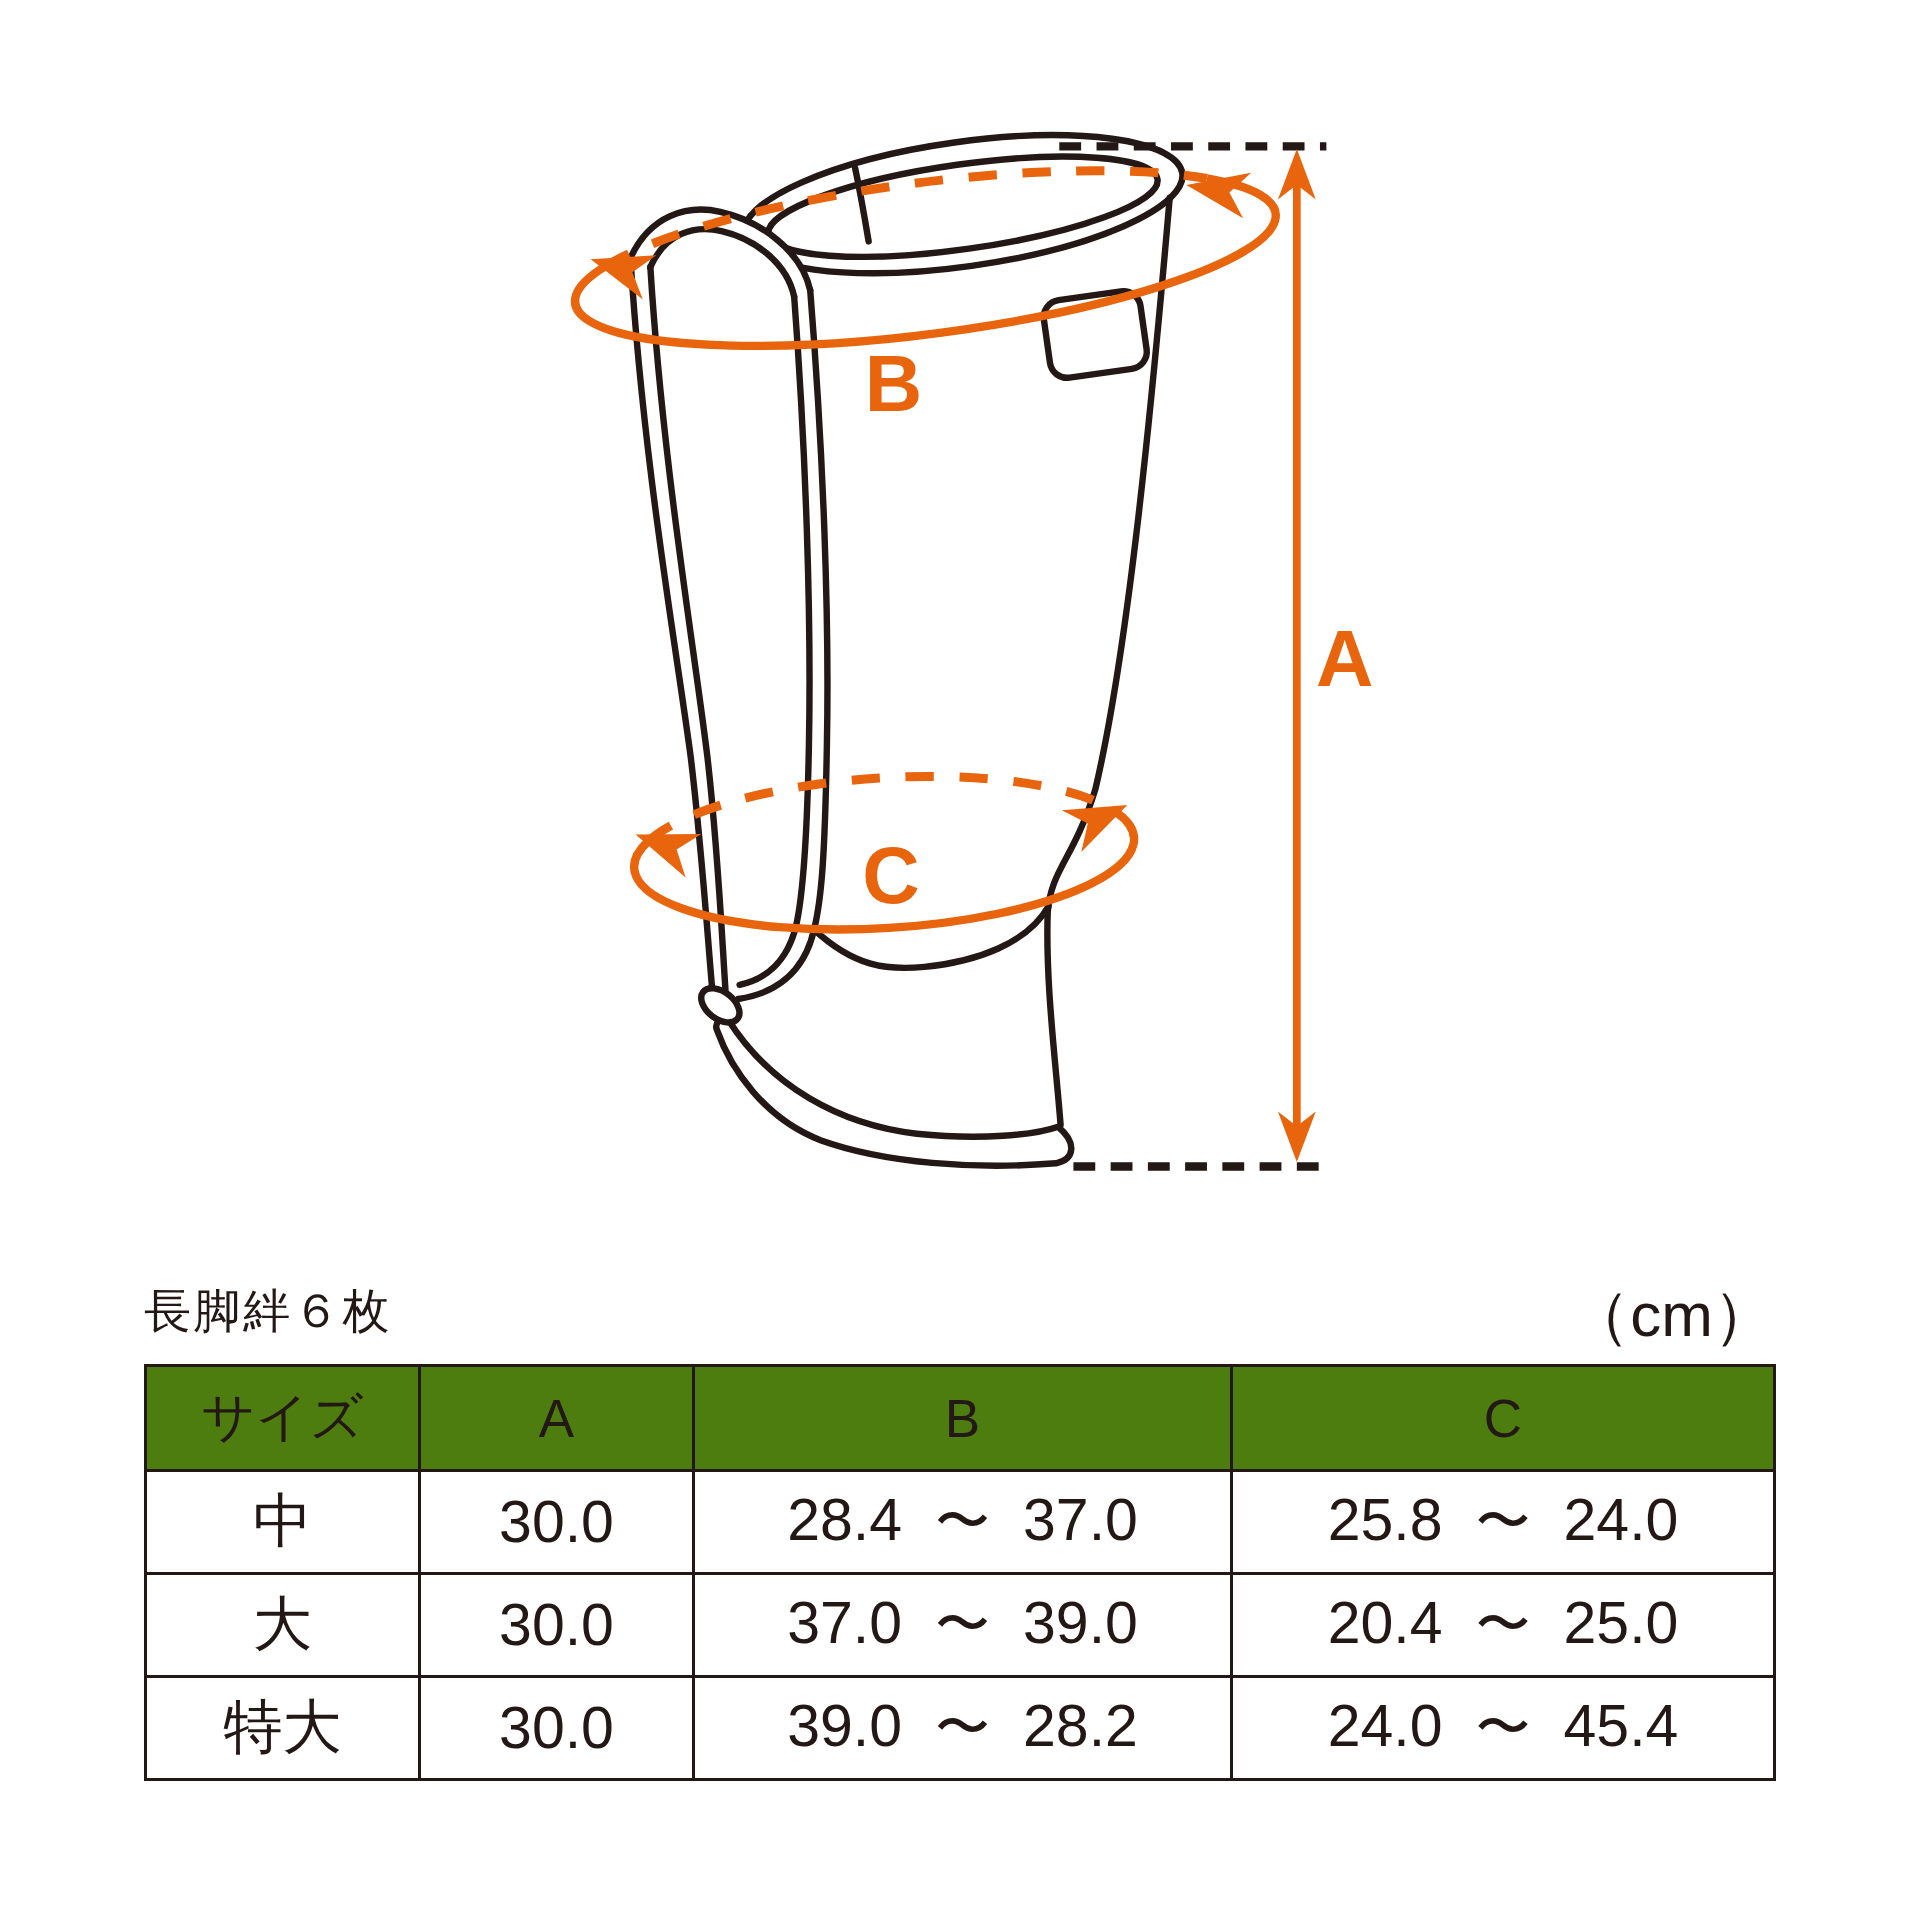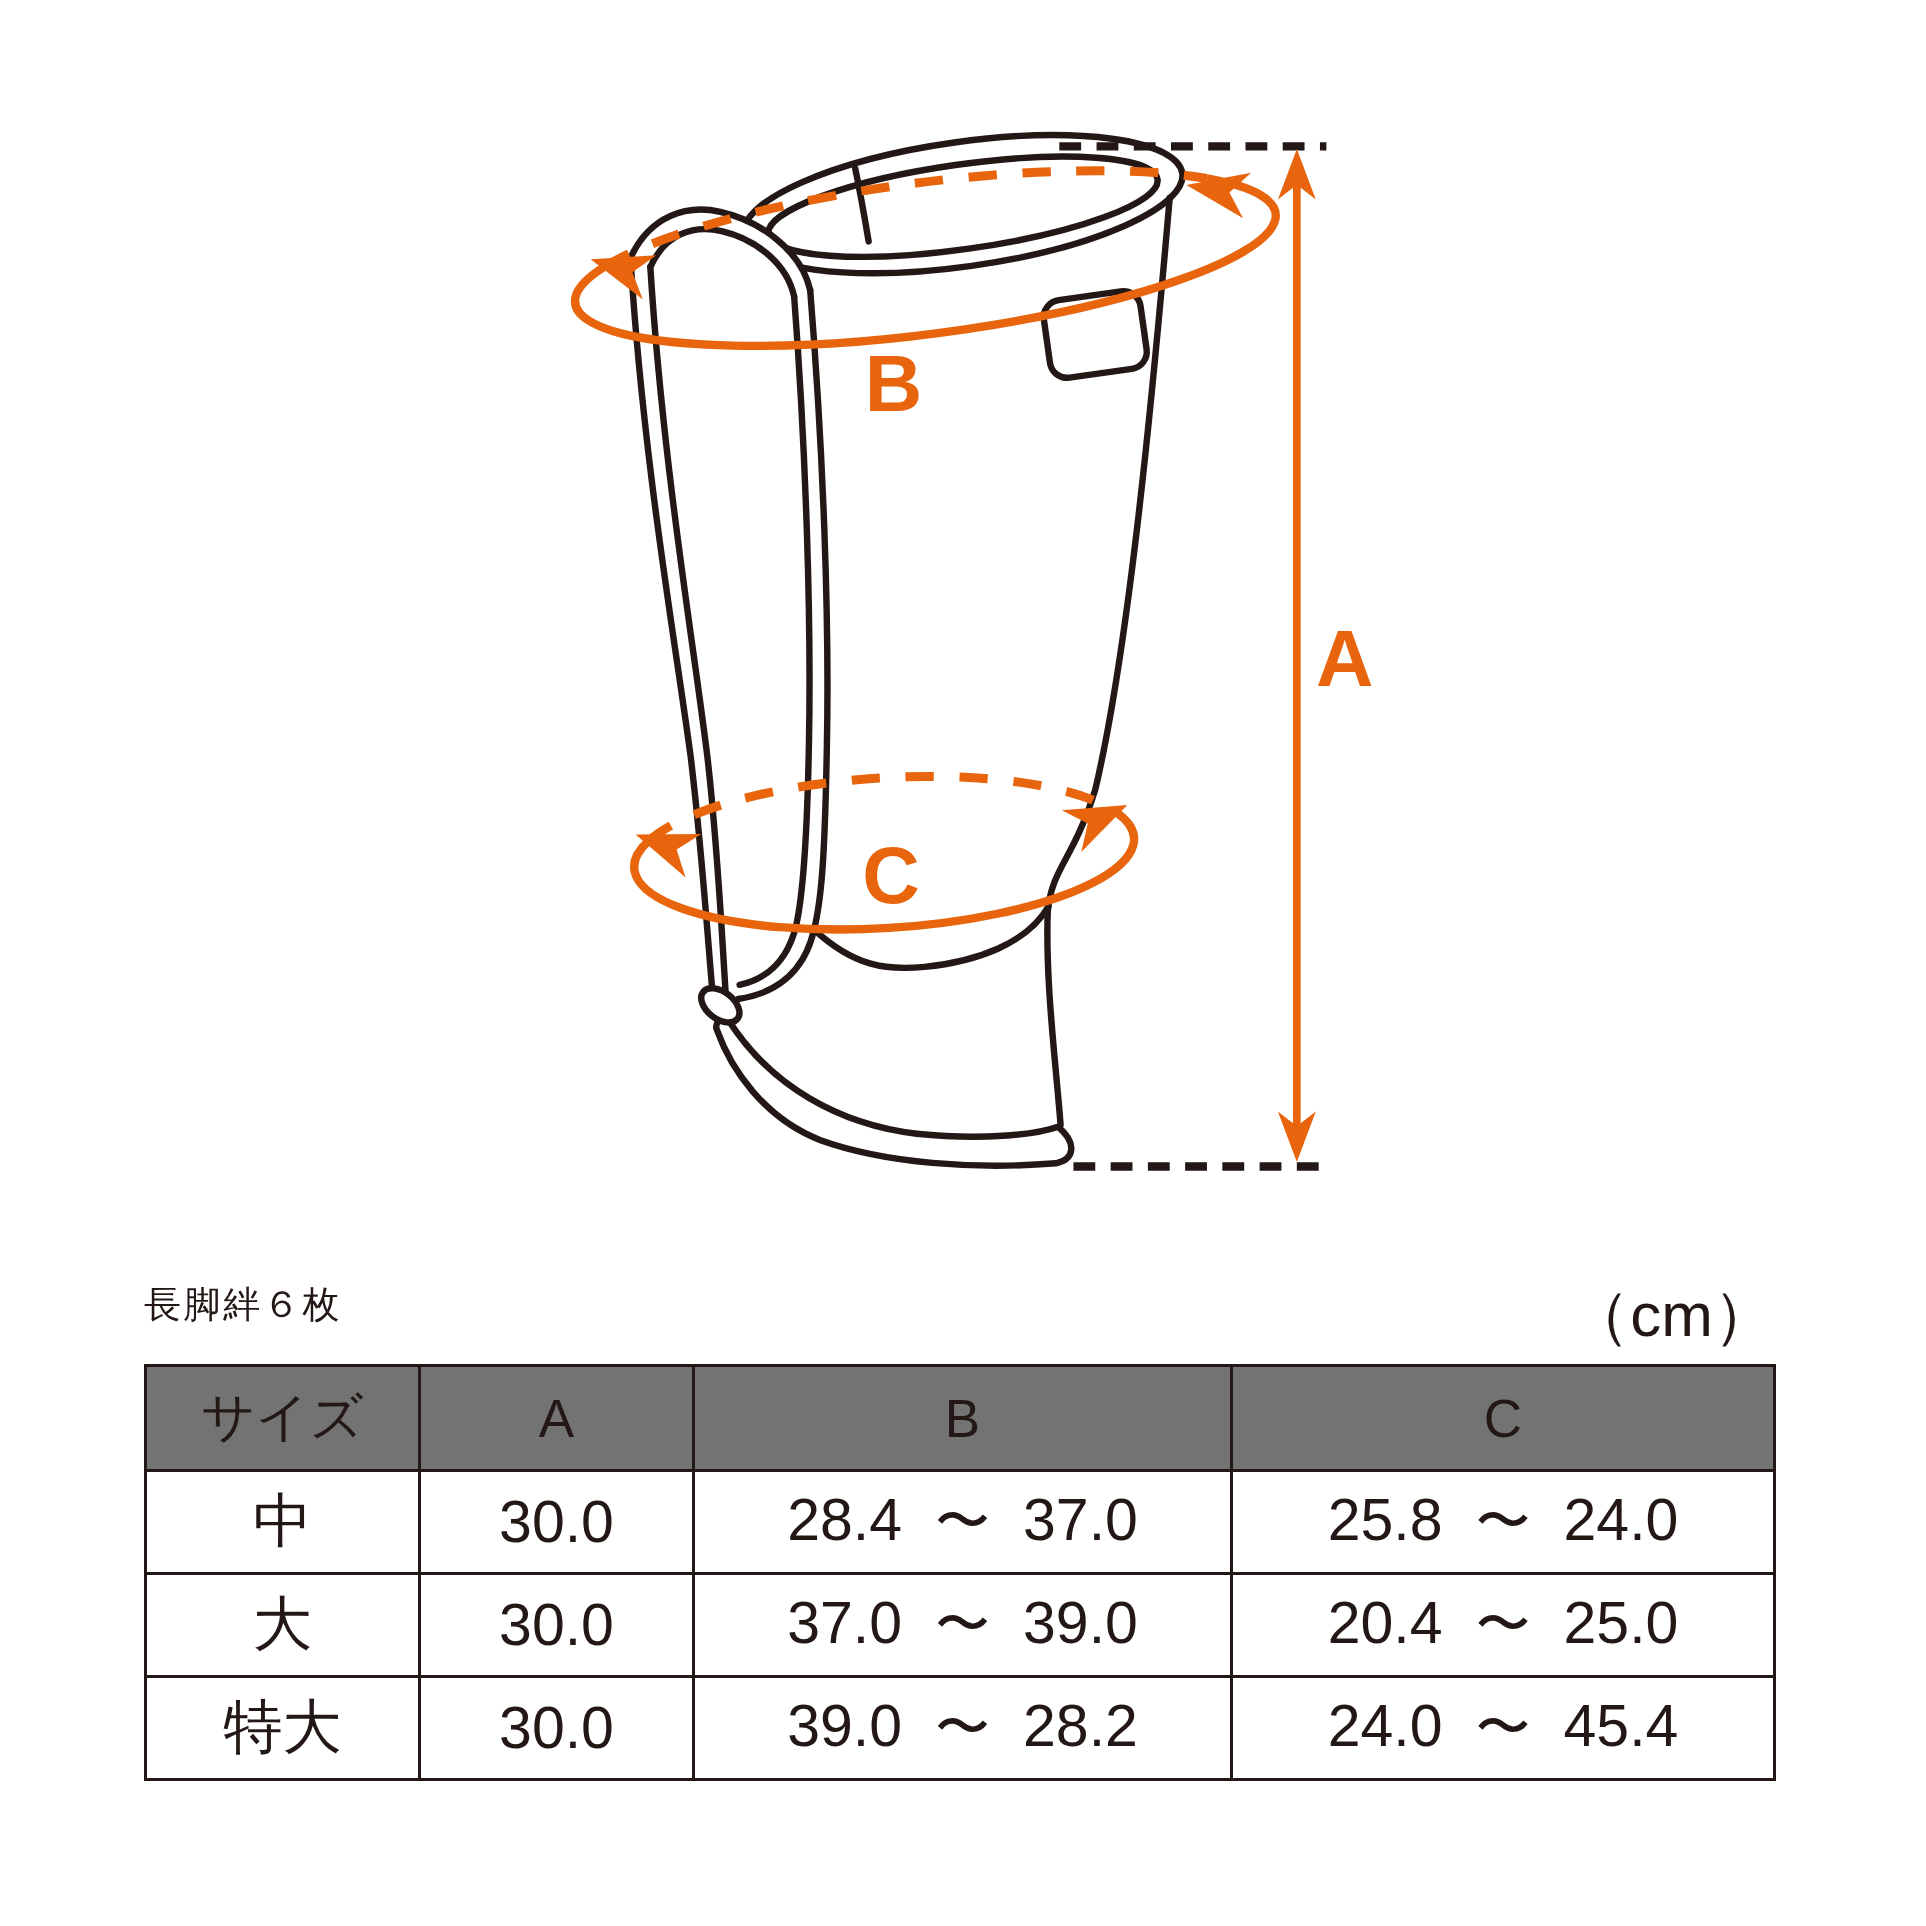--- a/index.html
+++ b/index.html
@@ -6,42 +6,42 @@
   body{
     width:1926px;height:1926px;position:relative;background:#ffffff;
     font-family:"Liberation Sans","DejaVu Sans",sans-serif;
     color:#231815;
   }
   .stage{position:absolute;left:0;top:0;width:1926px;height:1926px;}
   svg.diagram{position:absolute;left:0;top:0;}
 
   .caption-title{
     position:absolute;left:144px;top:1280px;
-    font-size:37px;font-weight:500;letter-spacing:2.6px;color:#231815;text-align:center;
+    font-size:47px;font-weight:500;letter-spacing:2.6px;color:#231815;text-align:center;
   }
   .caption-unit{
     position:absolute;left:1477px;top:1273px;width:298px;text-align:right;
     font-size:62px;font-weight:500;color:#231815;
   }
 
   table.size-table{
     position:absolute;left:144px;top:1364px;width:1630px;
     border-collapse:collapse;table-layout:fixed;
   }
   table.size-table col.c-size{width:274px;}
   table.size-table col.c-a{width:274px;}
   table.size-table col.c-b{width:538px;}
   table.size-table col.c-c{width:543px;}
   table.size-table th,table.size-table td{
     border:3.9px solid #231815;text-align:center;vertical-align:middle;
     padding:0;color:#231815;font-weight:400;
   }
   table.size-table thead tr{height:105px;}
   table.size-table tbody tr{height:103px;}
-  table.size-table thead th{background:#737373;font-size:53px;font-weight:400;}
+  table.size-table thead th{background:#4d7c0f;font-size:53px;font-weight:400;}
   table.size-table td{font-size:59px;background:#ffffff;}
   td .sep{margin:0 33px;font-size:55px;}
   td.size-cell{font-size:55px;}
 </style>
 </head>
 <body>
 
 <div class="stage">
 
   <svg class="diagram" width="1926" height="1926" viewBox="0 0 3000 3000">

